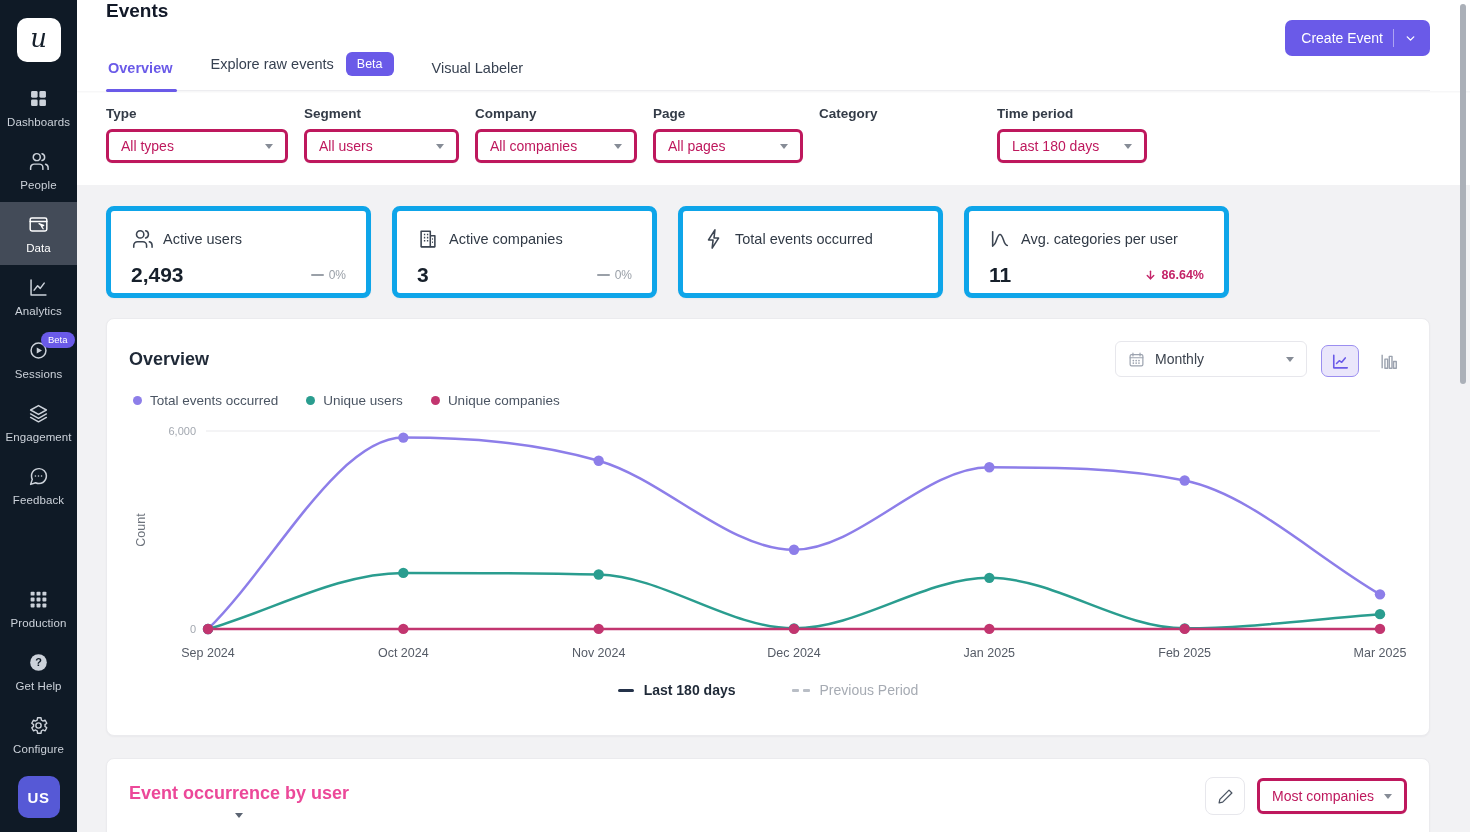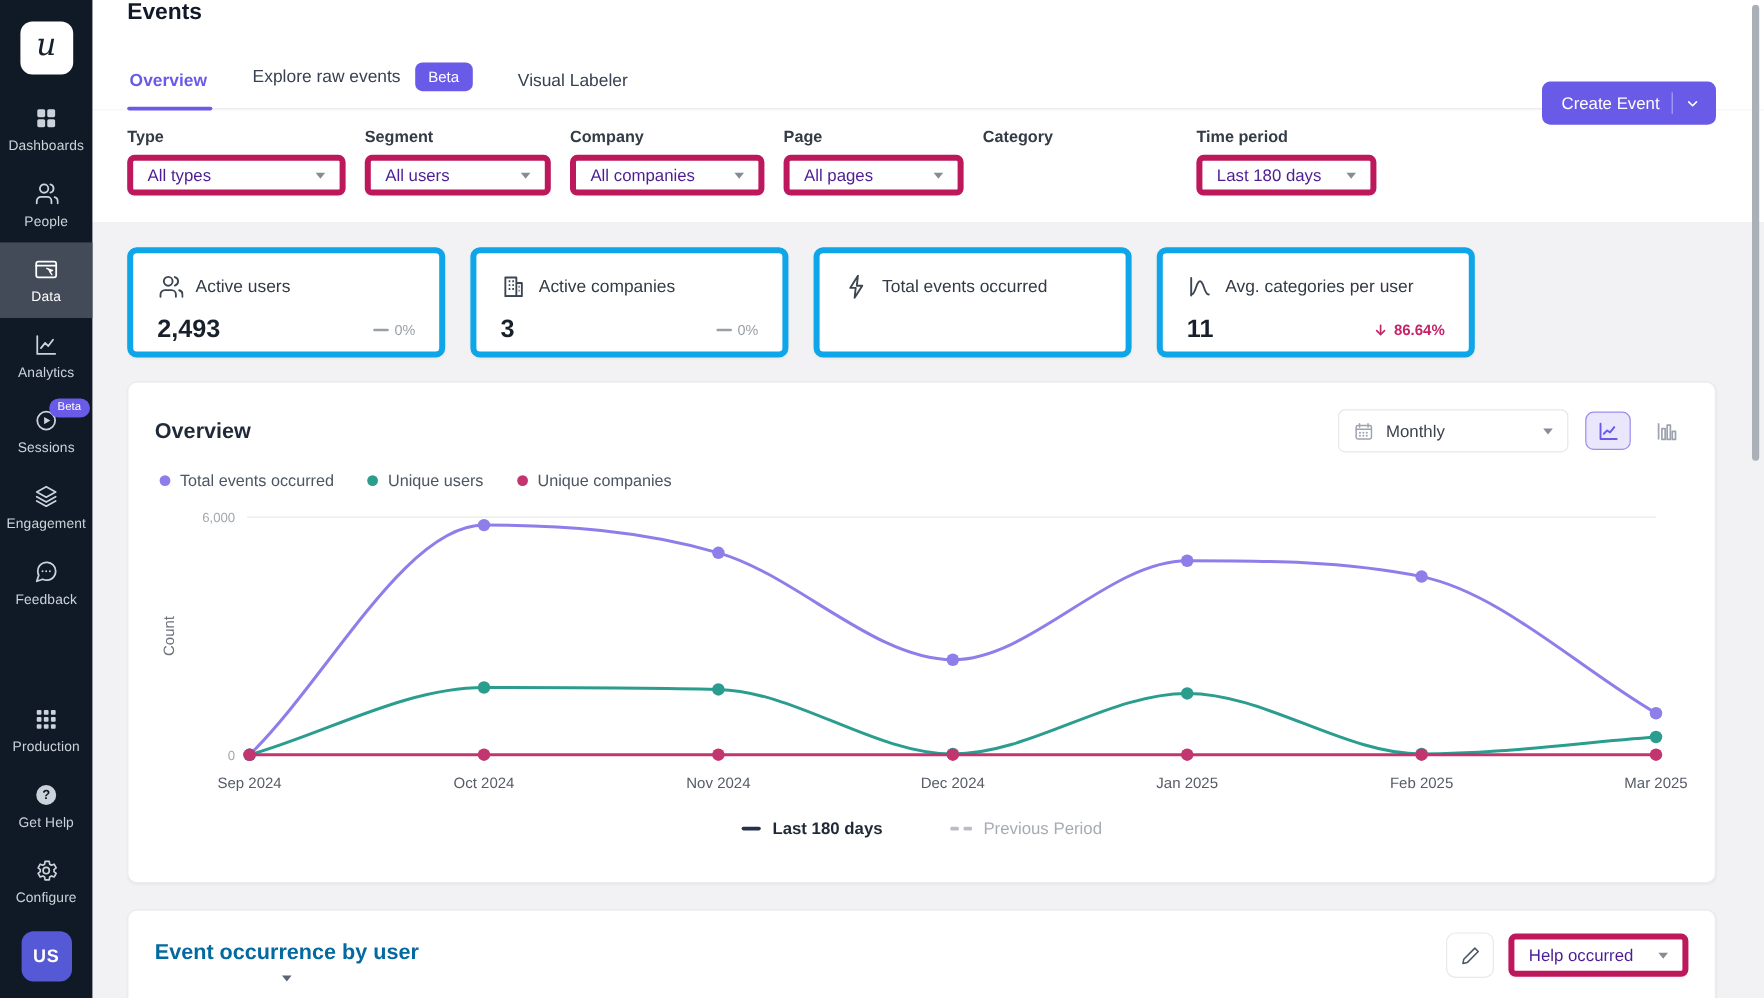--- a/index.html
+++ b/index.html
@@ -16,31 +16,31 @@
   .side-item .lbl { font-size:11.5px; letter-spacing:.1px; }
   .icon-wrap { position:relative; height:22px; display:flex; align-items:center; }
   .beta-pill { position:absolute; top:-8px; left:13px; background:#6a5ae8; color:#fff; font-size:9.5px; padding:2.5px 7px; border-radius:9px; }
   .side-spacer { flex:1; }
   .avatar { width:42px; height:42px; border-radius:10px; background:#5659d6; color:#fff; display:flex; align-items:center; justify-content:center; font-size:15px; font-weight:bold; letter-spacing:.5px; margin:10px 0 14px; cursor:pointer; }
 
   
   .main { flex:1; display:flex; flex-direction:column; height:832px; }
   .top-white { background:#fff; padding:0 42px 0 29px; box-shadow:0 1px 2px rgba(16,24,40,.05); position:relative; }
   .page-title { font-size:19px; font-weight:700; color:#111827; }
-  .create-btn { position:absolute; top:20px; right:42px; height:36px; background:#6a5ae8; color:#fff; border:none; border-radius:7px; font-size:14px; font-family:inherit; display:flex; align-items:center; padding:0 13px 0 16px; cursor:pointer; gap:10px;margin-top:48px; }
+  .create-btn { position:absolute; top:20px; right:42px; height:36px; background:#6a5ae8; color:#fff; border:none; border-radius:7px; font-size:14px; font-family:inherit; display:flex; align-items:center; padding:0 13px 0 16px; cursor:pointer; gap:10px; }
   .create-btn .sep { width:1px; height:18px; background:rgba(255,255,255,.45); }
   .tabs { display:flex; align-items:flex-end; gap:34px; margin-top:24px; border-bottom:1px solid #ededf0; }
   .tab { display:flex; align-items:center; gap:12px; font-size:14.5px; color:#374151; padding:6px 2px 14px; cursor:pointer; position:relative; }
   .tab.active { color:#6a5ae8; font-weight:700; }
   .tab.active::after { content:""; position:absolute; left:0; right:-2px; bottom:-2px; height:3.5px; background:#6a5ae8; border-radius:3px; }
   .tab-badge { background:#6a5ae8; color:#fff; font-size:12.5px; padding:5px 11px; border-radius:6px; font-weight:400; }
 
   .filters { display:flex; gap:16px; background:#fff; padding:15px 42px 22px 29px; }
   .filter .f-label { font-size:13.5px; font-weight:700; color:#333b47; margin-bottom:8px; }
-  .f-select { height:34px; background:#fff; border:5px solid #be185d; border-radius:6px; display:flex; align-items:center; justify-content:space-between; padding:0 12px; font-size:14px; color:#4c1d95; cursor:pointer; box-shadow:0 1px 1px rgba(16,24,40,.03);text-align:center; }
+  .f-select { height:34px; background:#fff; border:3px solid #be185d; border-radius:6px; display:flex; align-items:center; justify-content:space-between; padding:0 12px; font-size:14px; color:#be185d; cursor:pointer; box-shadow:0 1px 1px rgba(16,24,40,.03);text-align:center; }
   .caret { width:0; height:0; border-left:4.5px solid transparent; border-right:4.5px solid transparent; border-top:5.5px solid #868c96; }
 
   .content { flex:1; background:#f2f2f4; padding:21px 42px 0 29px; }
 
   
   .stats-row { display:flex; gap:21px; }
   .stat-card { width:265px; height:92px; background:#fff; border:5px solid #0ea5e9; border-radius:8px; padding:17px 20px 0; box-shadow:0 1px 2px rgba(16,24,40,.04); }
   .stat-head { display:flex; align-items:center; gap:10px; color:#313a46; font-size:14.5px; }
   .stat-head svg { width:22px; height:22px; color:#3c4552; }
   .stat-bottom { display:flex; align-items:center; justify-content:space-between; margin-top:13px; }
@@ -50,42 +50,42 @@
   .down-arrow { display:none; width:13px; height:13px; }
   .dir-flat .minus-glyph { display:block; }
   .dir-flat .stat-change { color:#9aa0a8; }
   .dir-down .down-arrow { display:block; color:#c42468; }
   .dir-down .stat-change { color:#c42468; font-weight:700; font-size:12.5px; }
 
   
   .overview-card { margin-top:20px; height:418px; background:#fff; border:1px solid #ebebee; border-radius:8px; padding:22px 22px 16px; box-shadow:0 1px 2px rgba(16,24,40,.04); }
   .ov-header { display:flex; align-items:center; justify-content:space-between; }
   .ov-title { font-size:18px; font-weight:700; color:#1f2937; }
-  .ov-controls { display:flex; align-items:center; gap:14px; }
+  .ov-controls { display:flex; align-items:flex-end; gap:14px; }
   .period-select { width:192px; height:36px; border:1px solid #e7e7ec; border-radius:6px; display:flex; align-items:center; padding:0 12px; gap:10px; font-size:14px; color:#3c434e; cursor:pointer; }
   .period-select .grow { flex:1; }
   .toggle-group { display:flex; align-items:center; gap:10px; }
   .chart-toggle { width:38px; height:32px; border-radius:7px; border:1.5px solid transparent; display:flex; align-items:center; justify-content:center; background:transparent; cursor:pointer; color:#9ca3af; }
   .chart-toggle.active { background:#eae6fb; border-color:#9b8ef0; color:#6a5ae8; }
   .chart-toggle svg { width:19px; height:19px; }
   .ov-legend { display:flex; gap:28px; margin-top:16px; margin-left:4px; }
   .leg-item { display:flex; align-items:center; gap:8px; font-size:13.5px; color:#4b5563; }
   .leg-dot { width:9px; height:9px; border-radius:50%; }
   #overview-chart { display:block; margin-top:8px; }
   .bottom-legend { display:flex; justify-content:center; gap:56px; margin-top:14px; align-items:center; }
   .bl-item { display:flex; align-items:center; gap:10px; font-size:14px; cursor:pointer; }
   .bl-item.current { color:#1f2937; font-weight:700; }
   .bl-item.previous { color:#a6abb3; }
   .bl-solid { width:16px; height:3px; background:#24324a; border-radius:2px; }
   .bl-dashed { display:flex; gap:4px; }
   .bl-dashed i { width:7px; height:3px; background:#b9bec6; border-radius:1px; }
 
   
   .bottom-card { margin-top:22px; height:140px; background:#fff; border:1px solid #ebebee; border-radius:8px; padding:18px 22px; box-shadow:0 1px 2px rgba(16,24,40,.04); display:flex; align-items:flex-start; justify-content:space-between; }
-  .bc-title { font-size:18px; font-weight:700; color:#0369a1; display:flex; align-items:center; gap:9px; cursor:pointer; margin-top:6px;flex-direction:column; }
+  .bc-title { font-size:18px; font-weight:700; color:#ec4899; display:flex; align-items:center; gap:9px; cursor:pointer; margin-top:6px;flex-direction:column; }
   .bc-title .caret { border-top-color:#5b6472; }
   .bc-controls { display:flex; align-items:center; gap:12px; }
   .icon-btn { width:40px; height:38px; background:#fff; border:1px solid #e7e7ec; border-radius:8px; display:flex; align-items:center; justify-content:center; cursor:pointer; color:#4b5563; }
   .sort-select { width:150px; height:36px; }
 
   
   .scrollbar-thumb { position:absolute; right:4px; top:4px; width:6px; height:380px; background:#abb0b8; border-radius:3px; }
 </style>
 </head>
 <body>
@@ -468,21 +468,21 @@
           <span>Event occurrence by user</span>
           <span class="caret"></span>
         </div>
         <div class="bc-controls">
           <button class="icon-btn">
             <svg width="17" height="17" viewBox="0 0 24 24" fill="none" stroke="currentColor" stroke-width="1.8" stroke-linecap="round" stroke-linejoin="round">
                 <path d="M17 3l4 4L8 20l-5 1 1-5z"></path>
               </svg>
           </button>
           <div class="f-select sort-select">
-            <span>Help occurred</span>
+            <span>Most companies</span>
             <span class="caret"></span>
           </div>
         </div>
       </div>
 
     </div>
   </div>
 
   <div class="scrollbar-thumb"></div>
 </div>

